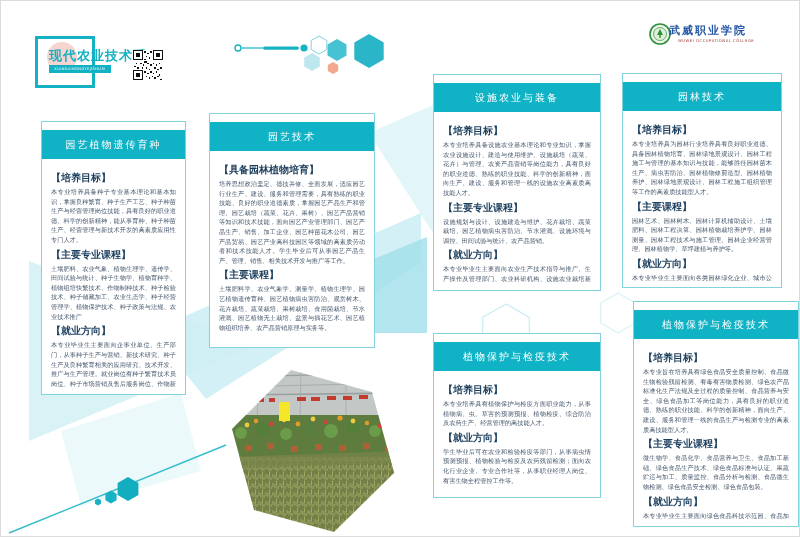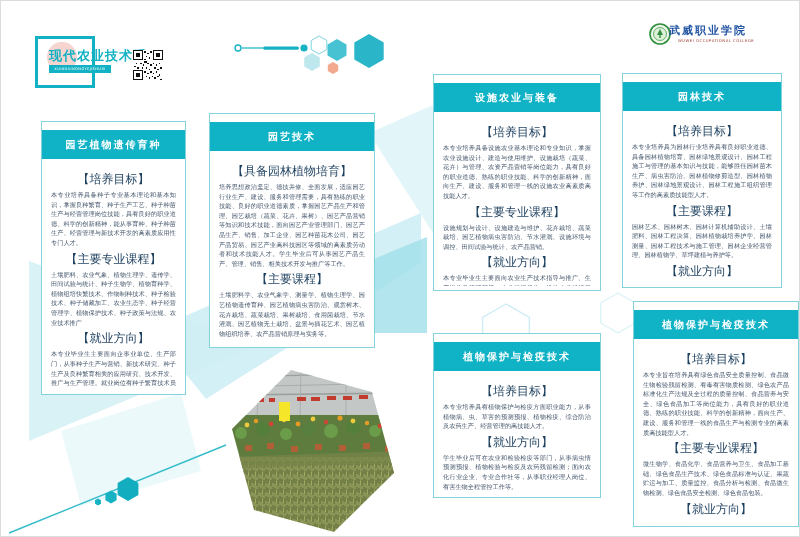--- a/index.html
+++ b/index.html
@@ -26,23 +26,23 @@
   .emblem{position:absolute;left:0;top:2px;width:22px;height:22px;}
   .college-cn{position:absolute;left:20px;top:2px;color:#2456a4;font-weight:bold;
               font-size:11px;letter-spacing:2px;white-space:nowrap;}
   .college-en{position:absolute;left:29px;top:17px;color:#9e3b33;font-size:3.8px;
               letter-spacing:.5px;white-space:nowrap;}
 
   
   .card{position:absolute;background:#ffffff;border:1px solid #82d3dd;z-index:2;overflow:hidden;}
   .card-head{position:absolute;left:-6px;right:-6px;top:8px;height:29px;background:#0fb3c5;
              border-radius:3px;color:#ffffff;display:flex;align-items:center;justify-content:center;
-             font-weight:bold;font-size:10px;letter-spacing:2px;}
+             font-weight:normal;font-size:10px;letter-spacing:2px;}
   .card-body{position:absolute;top:46px;left:9px;right:9px;bottom:4px;overflow:hidden;}
-  .card-body h3{margin:3px 0 2px 0;text-align:center;font-size:12px;color:#1d3f5e;font-weight:normal;}
+  .card-body h3{margin:3px 0 2px 0;font-size:10px;color:#1d3f5e;font-weight:bold;}
   .card-body p{margin:0 0 2px 0;font-size:6.2px;line-height:1.55;color:#44566b;
                text-align:justify;word-break:break-all;}
   .c1{left:40px;top:120px;width:143px;height:272px;}
   .c2{left:208px;top:112px;width:164px;height:233px;}
   .c3{left:432px;top:73px;width:166px;height:215px;}
   .c4{left:621px;top:72px;width:158px;height:213px;}
   .c5{left:432px;top:332px;width:166px;height:163px;}
   .c6{left:632px;top:300px;width:164px;height:224px;}
 </style>
 </head>

